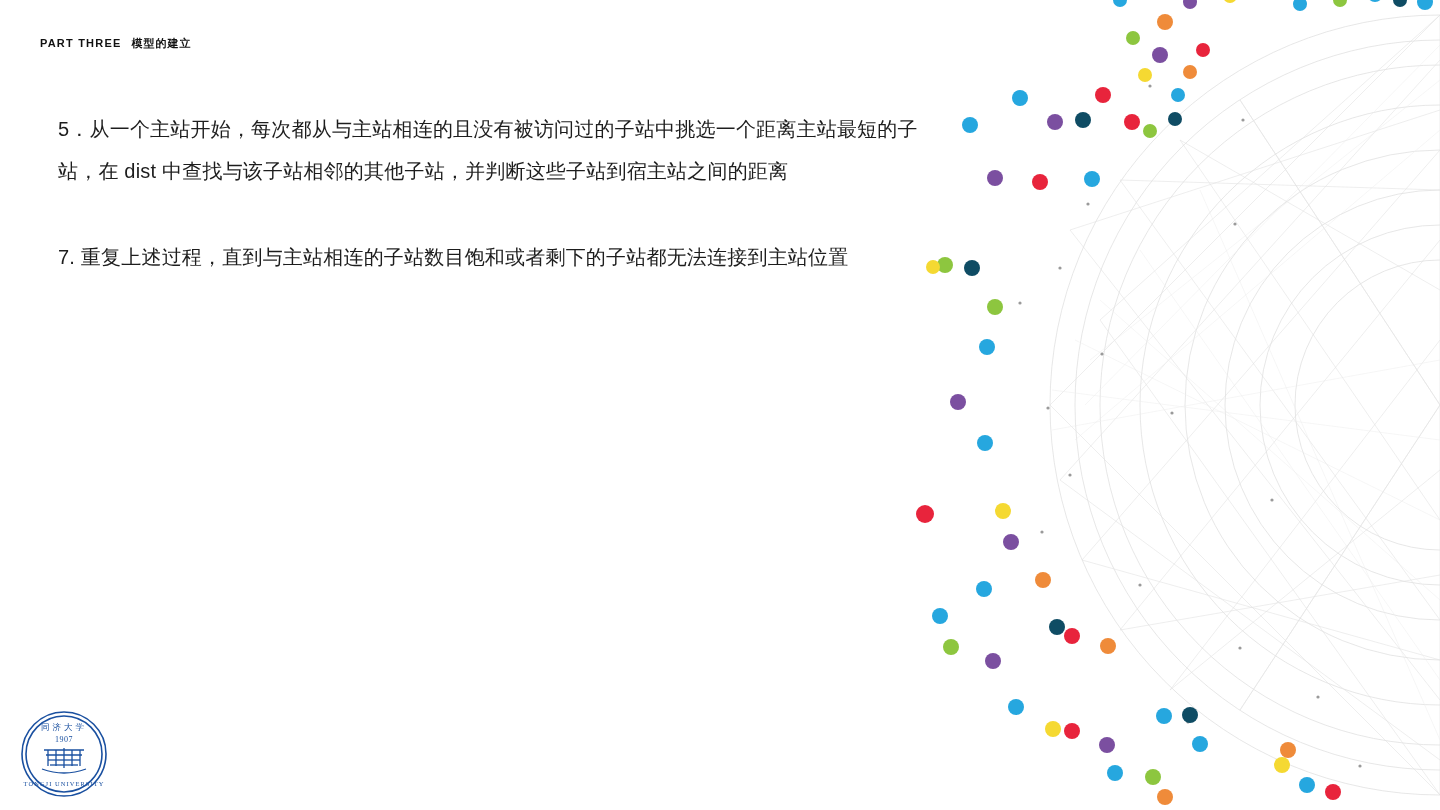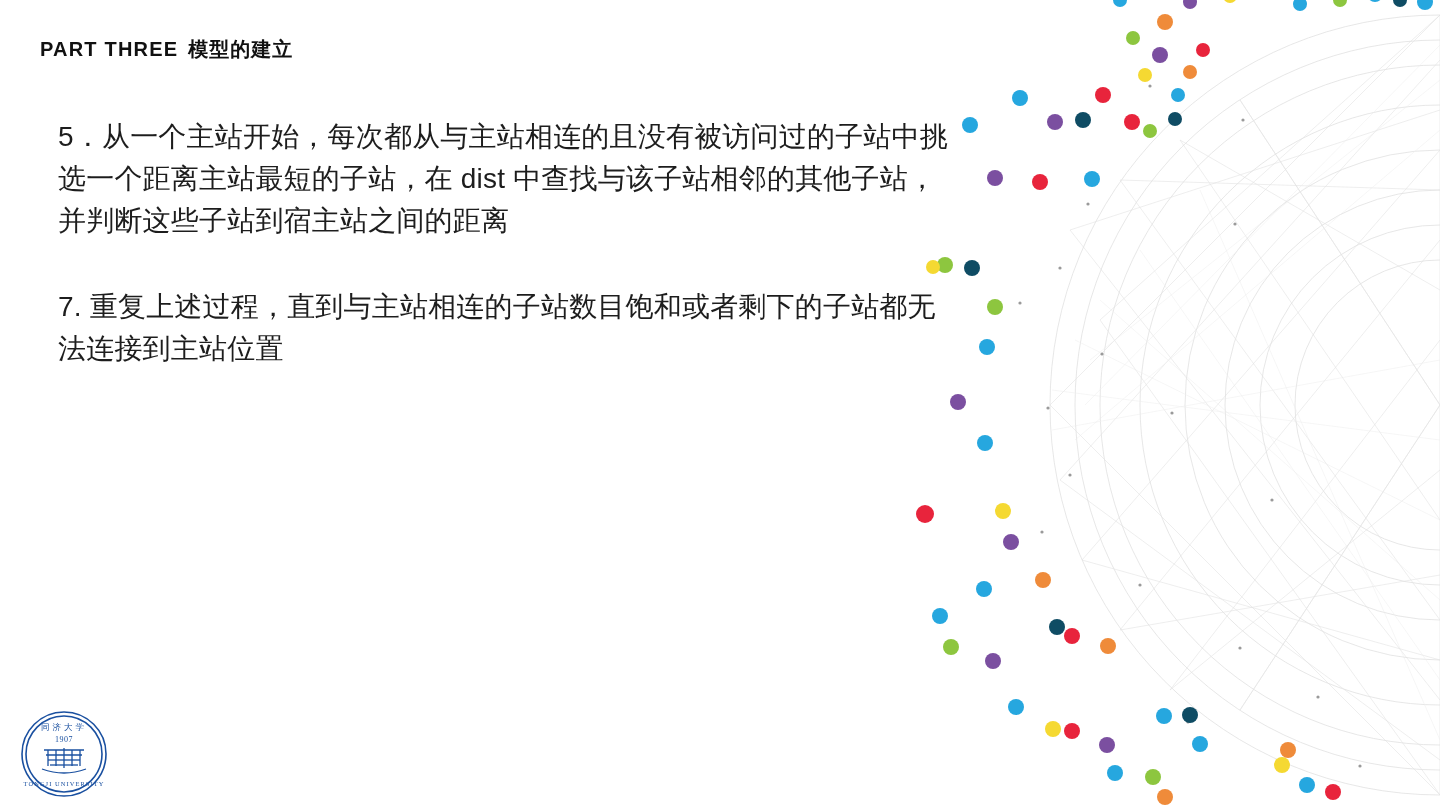--- a/index.html
+++ b/index.html
@@ -51,21 +51,21 @@
   .dot {
     position: absolute;
     border-radius: 50%;
   }
 
   
   .header {
     position: absolute;
     left: 40px;
     top: 36px;
-    font-size: 20px;
+    font-size: 11px;
     font-weight: bold;
     letter-spacing: 0.4px;
     color: #111111;
     white-space: nowrap;
   }
   .header .part-en {
     letter-spacing: 1.2px;
   }
   .header .part-cn {
     margin-left: 10px;
@@ -73,21 +73,21 @@
   }
 
   
   .content {
     position: absolute;
     left: 58px;
     top: 88px;
     width: 900px;
   }
   .para {
-    font-size: 28px;
+    font-size: 20px;
     line-height: 42px;
     color: #1d1d1d;
     letter-spacing: 0.2px;
     text-align: left;
   }
   .para.p1 { margin-bottom: 44px; }
   .para.p2 { margin-bottom: 44px; }
   .para.p3 { margin-bottom: 0; }
 
   

